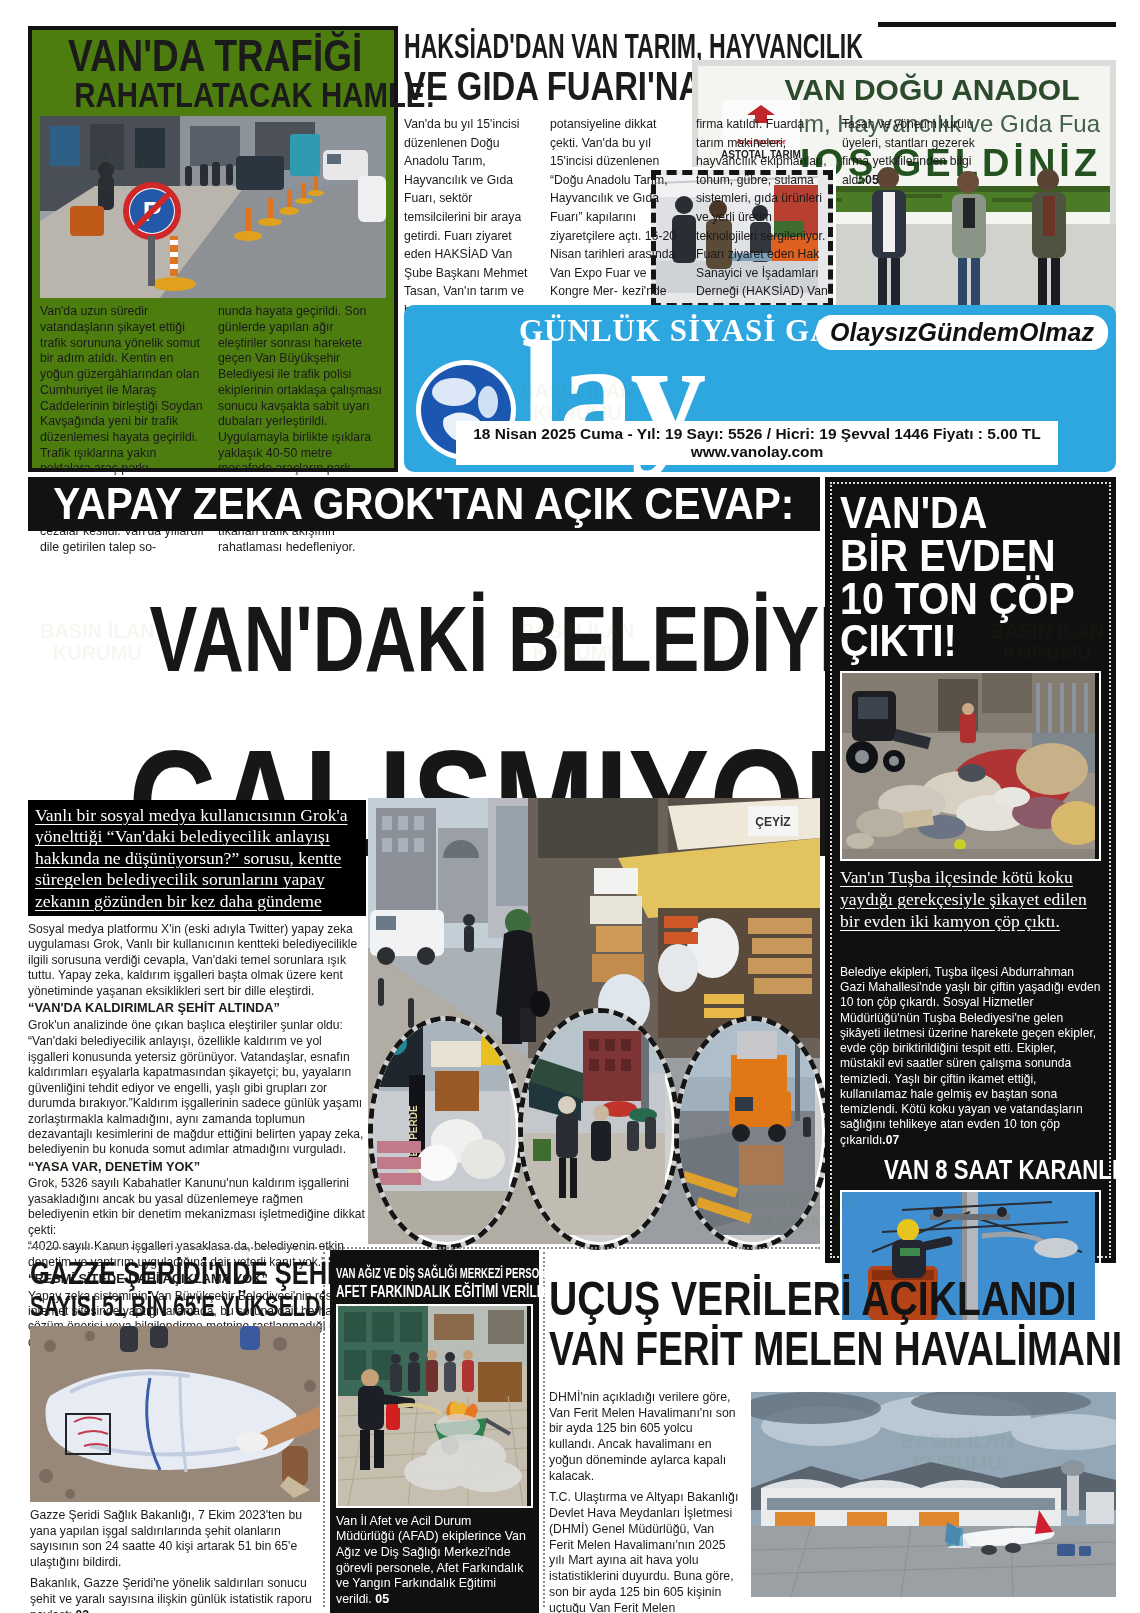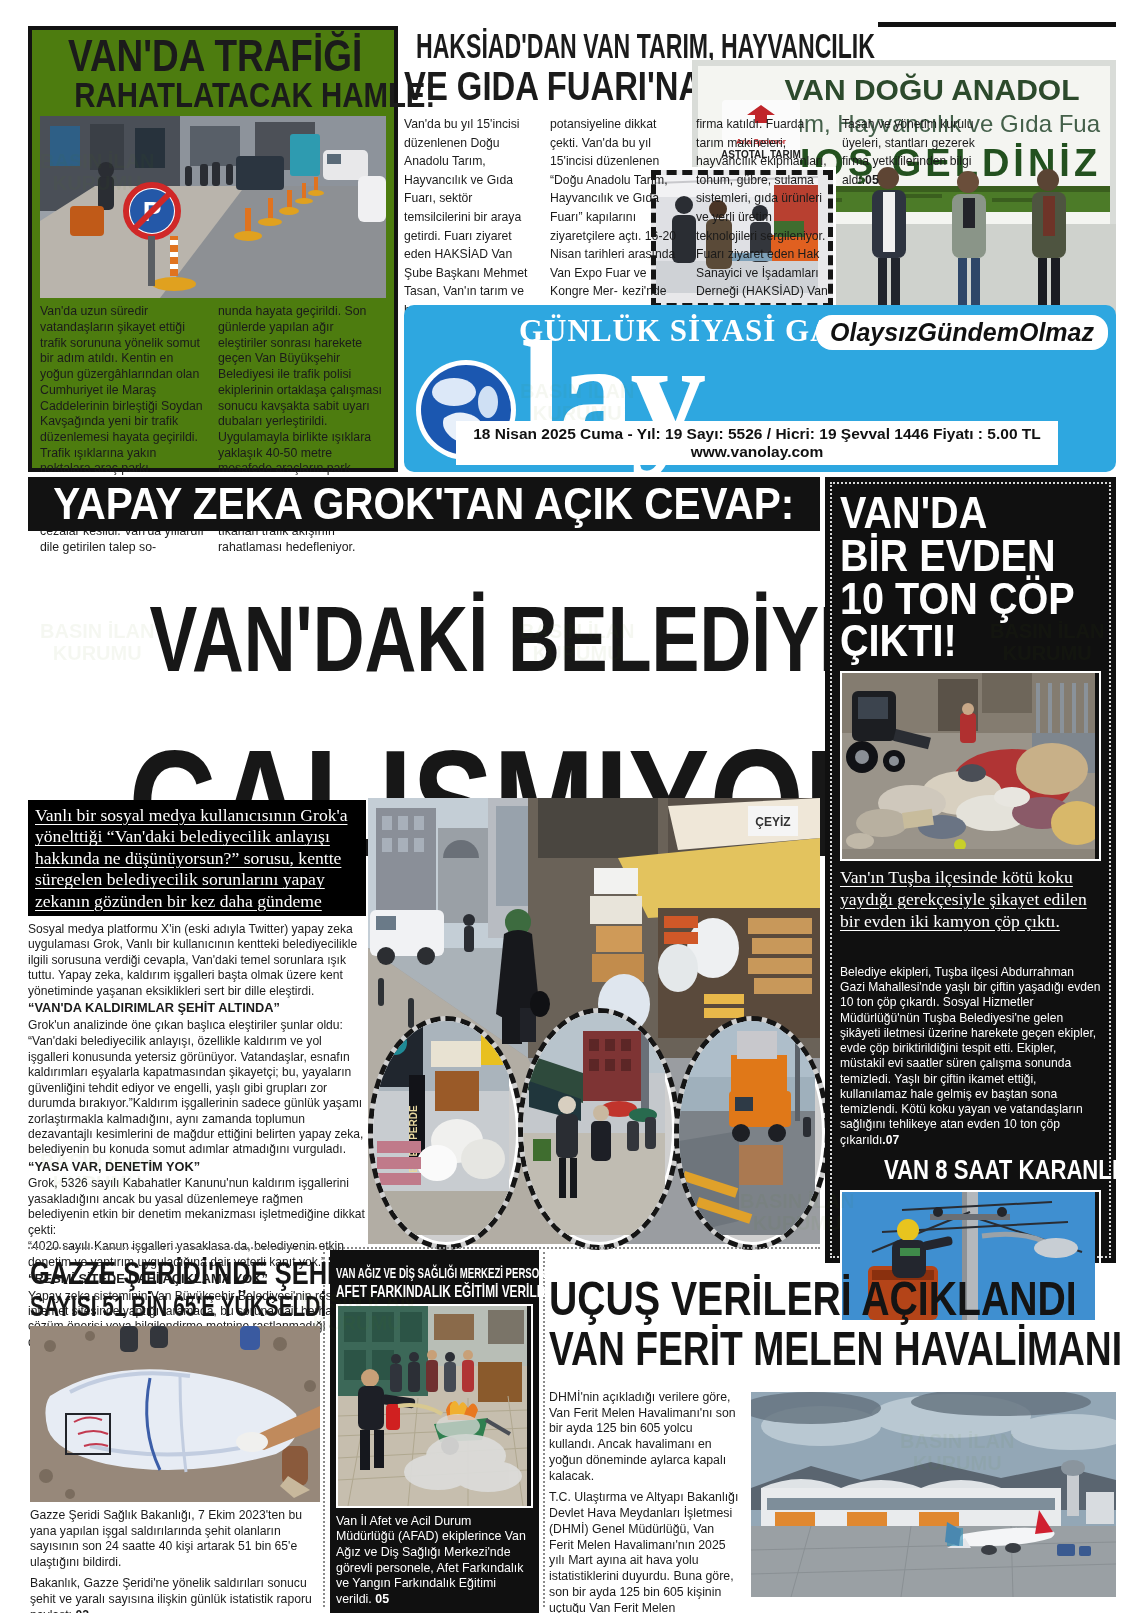--- a/index.html
+++ b/index.html
@@ -137,21 +137,21 @@
       </svg>
     </div>
     <div class="tl-cols">
       <div class="bt">Van'da uzun süredir vatandaşların şikayet ettiği trafik sorununa yönelik somut bir adım atıldı. Kentin en yoğun güzergâhlarından olan Cumhuriyet ile Maraş Caddelerinin birleştiği Soydan Kavşağında yeni bir trafik düzenlemesi hayata geçirildi. Trafik ışıklarına yakın noktalara araç parkı yasaklandı, sabit dubalar yerleştirildi ve uygulamaya uymayan sürücülere ilk cezalar kesildi. Van'da yıllardır dile getirilen talep so-</div>
       <div class="bt">nunda hayata geçirildi. Son günlerde yapılan ağır eleştiriler sonrası harekete geçen Van Büyükşehir Belediyesi ile trafik polisi ekiplerinin ortaklaşa çalışması sonucu kavşakta sabit uyarı dubaları yerleştirildi. Uygulamayla birlikte ışıklara yaklaşık 40-50 metre mesafede araçların park etmesi yasaklandı. Böylece araçların çift şerit halinde ilerlemesinin önü açılarak, tıkanan trafik akışının rahatlaması hedefleniyor.</div>
     </div>
   </section>
 
   <section class="abs" style="left:404px;top:22px;width:712px;height:280px;">
     <div class="abs" style="left:474px;top:0px;width:238px;height:5px;background:#121212;"></div>
-    <h2 class="tc-h abs" style="left:12px;top:6px;"><span class="cond" style="transform:scaleX(.66);font-size:35px;">HAKSİAD'DAN VAN TARIM, HAYVANCILIK</span></h2>
+    <h2 class="tc-h abs" style="left:0;top:6px;"><span class="cond" style="transform:scaleX(.66);font-size:35px;">HAKSİAD'DAN VAN TARIM, HAYVANCILIK</span></h2>
     <h2 class="tc-h abs" style="left:0;top:44px;"><span class="cond" style="transform:scaleX(.82);font-size:40px;">VE GIDA FUARI'NA ZİYARET</span></h2>
 
     <div class="abs" style="left:288px;top:38px;width:424px;height:262px;">
       <svg width="424" height="262" viewBox="0 0 424 262">
         <rect width="424" height="262" fill="#d9dcd8"></rect>
         <rect x="6" y="6" width="412" height="158" fill="#f4f5f1"></rect>
         <text x="240" y="40" font-size="30" font-weight="bold" fill="#2c4a2c" text-anchor="middle" font-family="Liberation Sans,sans-serif">VAN DOĞU ANADOL</text>
         <text x="240" y="72" font-size="24" fill="#44604a" text-anchor="middle" font-family="Liberation Sans,sans-serif">Tarım, Hayvancılık ve Gıda Fua</text>
         <text x="250" y="116" font-size="38" font-weight="bold" fill="#23511f" text-anchor="middle" letter-spacing="4" font-family="Liberation Sans,sans-serif">HOŞ GELDİNİZ</text>
         <rect x="6" y="126" width="412" height="26" fill="#4c7b28"></rect>

